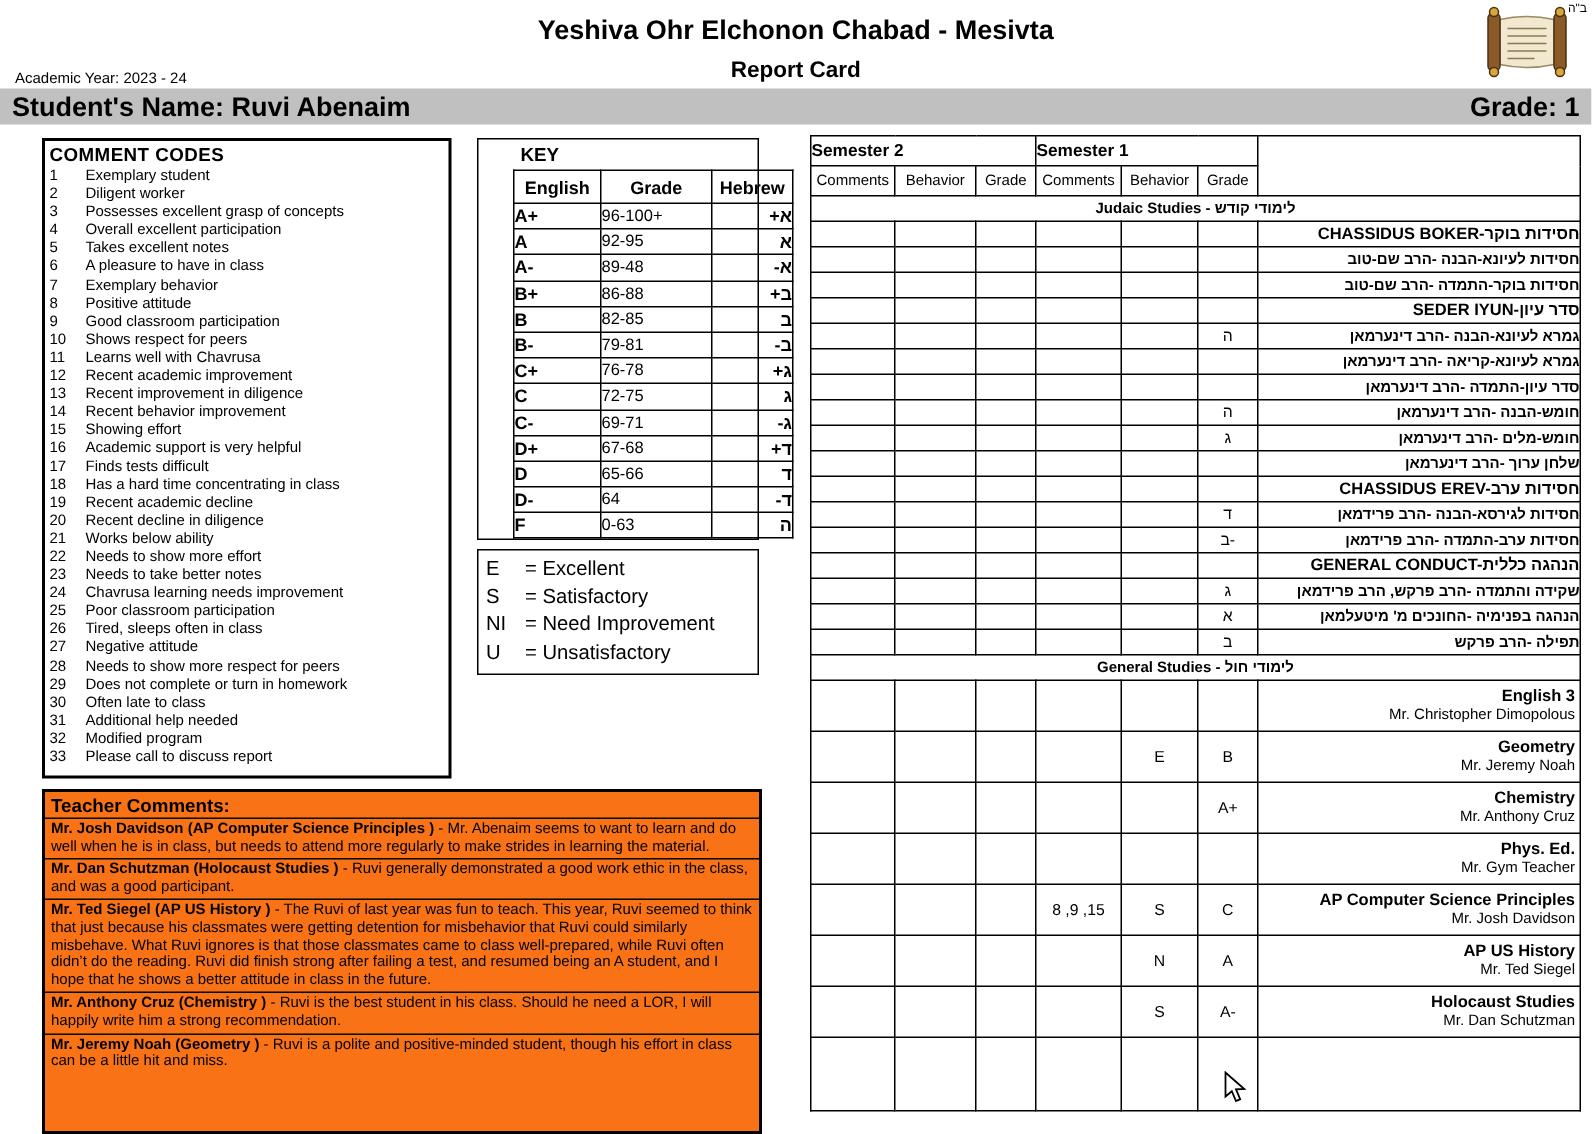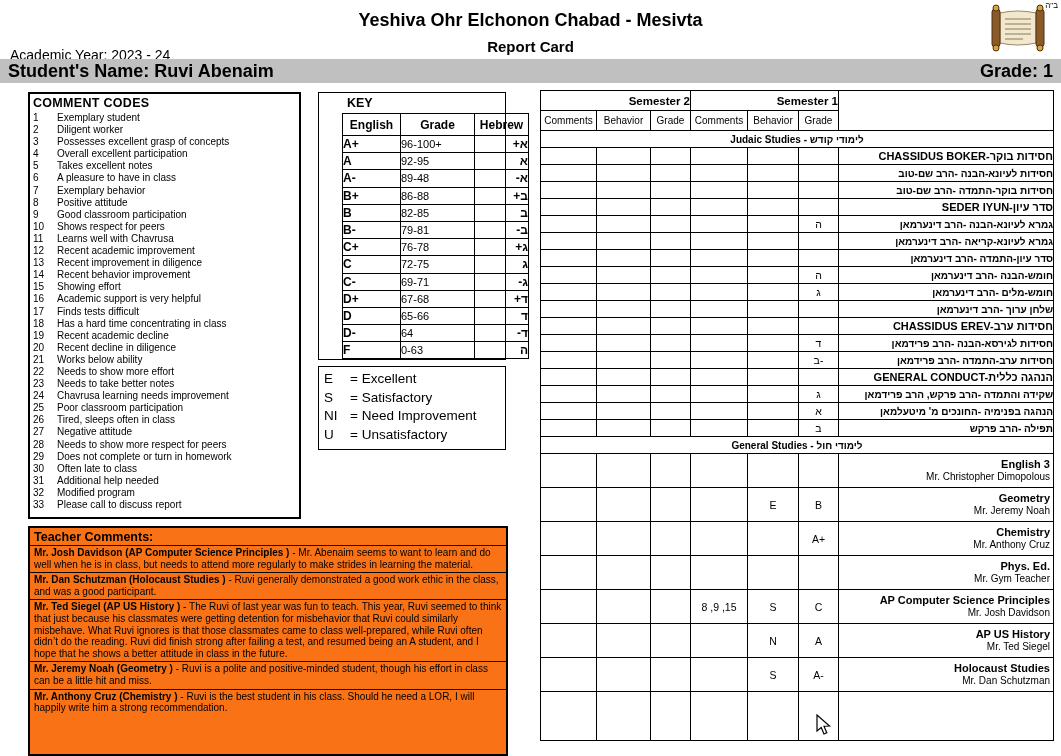--- a/index.html
+++ b/index.html
@@ -4,21 +4,21 @@
 <style>
   *{box-sizing:border-box;margin:0;padding:0;}
   html,body{width:1061px;height:756px;}
   body{font-family:"Liberation Sans","DejaVu Sans",sans-serif;background:#fff;color:#000;}
   .page{position:relative;width:1061px;height:756px;overflow:hidden;background:#fff;}
 
   .bh{position:absolute;top:1px;right:3px;font-size:8px;}
   .torah{position:absolute;top:4px;right:14px;}
   .school-title{position:absolute;top:10px;left:0;width:100%;text-align:center;font-size:18px;font-weight:bold;}
   .doc-title{position:absolute;top:38px;left:0;width:100%;text-align:center;font-size:15px;font-weight:bold;}
-  .acad-year{position:absolute;top:47px;left:10px;font-size:14px;}
+  .acad-year{position:absolute;top:47px;left:10px;font-size:10px;}
   .student-bar{position:absolute;top:59px;left:0;width:1061px;height:19px;background:#c0c0c0;display:flex;justify-content:space-between;align-items:center;padding:12px 8px;font-size:18px;font-weight:bold;}
 
   .cc-box{position:absolute;left:28px;top:92px;width:273px;height:427px;border:2px solid #000;padding:1px 3px;overflow:hidden;}
   .cc-title{font-size:12.5px;font-weight:bold;margin:1px 0 2px;letter-spacing:.3px;}
   .cc-item{display:flex;font-size:10px;line-height:12.1px;}
   .cc-num{width:24px;flex:none;}
   .cc-text{flex:1;}
 
   .key-box{position:absolute;left:318px;top:92px;width:188px;border:1px solid #000;background:#fff;padding-left:23px;}
   .key-title{font-size:12.5px;font-weight:bold;padding:3px 5px;}
@@ -29,21 +29,21 @@
   .k-en{font-size:12px;font-weight:bold;}
   .k-num{font-size:11px;}
   .k-he{font-size:12px;font-weight:bold;direction:rtl;}
 
   .legend-box{position:absolute;left:318px;top:366px;width:188px;height:84px;border:1px solid #000;padding:3px 5px;font-size:13.5px;overflow:hidden;}
   .lg-row{display:flex;line-height:18.5px;}
   .lg-code{width:26px;flex:none;}
 
   .grades{position:absolute;left:540px;top:90px;border-collapse:collapse;table-layout:fixed;background:#fff;}
   .grades th,.grades td{border:1px solid #000;overflow:hidden;vertical-align:middle;padding:0;}
-  .sem{font-size:11.5px;font-weight:bold;height:20px;text-align:right;}
+  .sem{font-size:11.5px;font-weight:bold;height:20px;text-align:left;}
   .subh{font-size:10px;font-weight:normal;height:20px;text-align:center;}
   .sec-label{font-size:10px;font-weight:bold;text-align:center;}
   .mark{text-align:center;font-size:10.5px;}
   .subj{text-align:right;padding-right:3px;}
   .subj-hdr{font-size:11px;font-weight:bold;}
   .subj-he{font-size:10px;font-weight:bold;direction:rtl;padding-left:2px;}
   .row-section td{height:17px;}
   .row-subject td{height:17px;}
   .row-subject-header td{height:17px;}
   .row-general td{height:34px;}
@@ -613,22 +613,22 @@
         </tr>
       </tbody>
   </table>
 
   <div class="tc-box">
     <div class="tc-title">Teacher Comments:</div>
     <div>
         <div class="tc-item"><span class="tc-name">Mr. Josh Davidson (AP Computer Science Principles )</span> - Mr. Abenaim seems to want to learn and do well when he is in class, but needs to attend more regularly to make strides in learning the material.</div>
         <div class="tc-item"><span class="tc-name">Mr. Dan Schutzman (Holocaust Studies )</span> - Ruvi generally demonstrated a good work ethic in the class, and was a good participant.</div>
         <div class="tc-item"><span class="tc-name">Mr. Ted Siegel (AP US History )</span> - The Ruvi of last year was fun to teach. This year, Ruvi seemed to think that just because his classmates were getting detention for misbehavior that Ruvi could similarly misbehave. What Ruvi ignores is that those classmates came to class well-prepared, while Ruvi often didn’t do the reading. Ruvi did finish strong after failing a test, and resumed being an A student, and I hope that he shows a better attitude in class in the future.</div>
+        <div class="tc-item"><span class="tc-name">Mr. Anthony Cruz (Chemistry )</span> - Ruvi is the best student in his class. Should he need a LOR, I will happily write him a strong recommendation.</div>
         <div class="tc-item"><span class="tc-name">Mr. Jeremy Noah (Geometry )</span> - Ruvi is a polite and positive-minded student, though his effort in class can be a little hit and miss.</div>
-        <div class="tc-item"><span class="tc-name">Mr. Anthony Cruz (Chemistry )</span> - Ruvi is the best student in his class. Should he need a LOR, I will happily write him a strong recommendation.</div>
       </div>
   </div>
 
   <svg class="cursor" width="16" height="22" viewBox="0 0 16 22">
     <path d="M1 1 L1 17 L5.2 13.5 L8 20 L10.8 18.8 L8 12.2 L13.5 12 Z" fill="#ffffff" stroke="#000000" stroke-width="1.2"></path>
   </svg>
 
 </div>
 
 </body></html>

